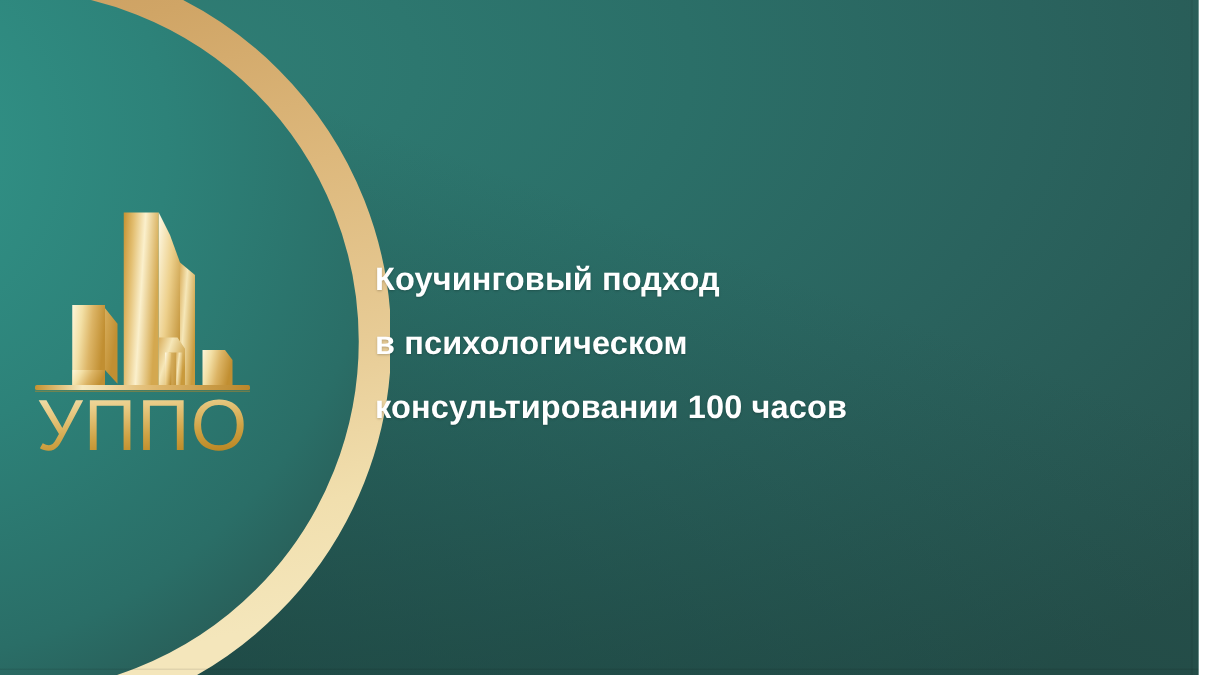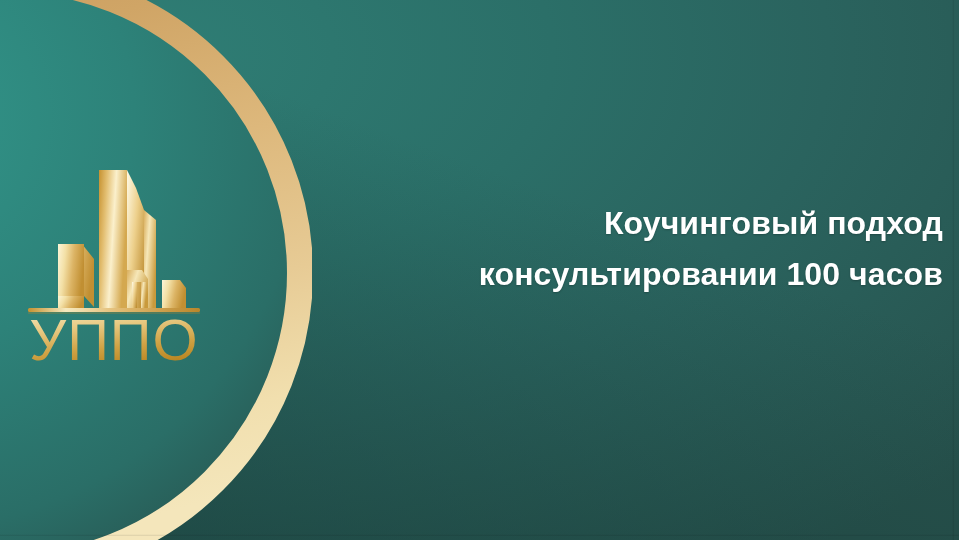--- a/index.html
+++ b/index.html
@@ -46,26 +46,26 @@
   .logo {
     position:absolute;
     left:14px; top:148px;
     width:200px; height:218px;
   }
   .logo svg { display:block; width:200px; height:218px; }
 
   
   .title-block {
     position:absolute;
-    left:318px; top:198px;
+    left:300px; top:198px;
     width:625px;
-    text-align:right;
+    text-align:left;
     color:#ffffff;
     font-weight:bold;
-    font-size:32px;
+    font-size:26px;
     line-height:51px;
     letter-spacing:0.1px;
     text-shadow:0 1px 2px rgba(0,0,0,0.22);
   }
   .title-line { display:block; white-space:nowrap; }
 
   
   .margin-right {
     position:absolute; right:0; top:0; width:5px; height:544px;
     background:#ffffff;
@@ -184,20 +184,21 @@
         <rect x="14" y="160" width="172" height="4" rx="1.5" fill="url(#gRule)"></rect>
         <rect x="14" y="164.5" width="172" height="1" fill="#b9862a" opacity="0.55"></rect>
       </g>
 
       <text x="100" y="212" text-anchor="middle" font-family="'Liberation Sans', sans-serif" font-size="58" font-weight="normal" letter-spacing="1" fill="url(#gText)">УППО</text>
     </svg>
   </div>
 
   <div class="title-block">
     <span class="title-line">Коучинговый подход</span>
+    <span class="title-line">в психологическом</span>
     <span class="title-line">консультировании 100 часов</span>
   </div>
 
   <div class="edge-shadow-r"></div>
   <div class="edge-shadow-b"></div>
 </div>
 
 <div class="margin-right"></div>
 <div class="margin-bottom"></div>
 

